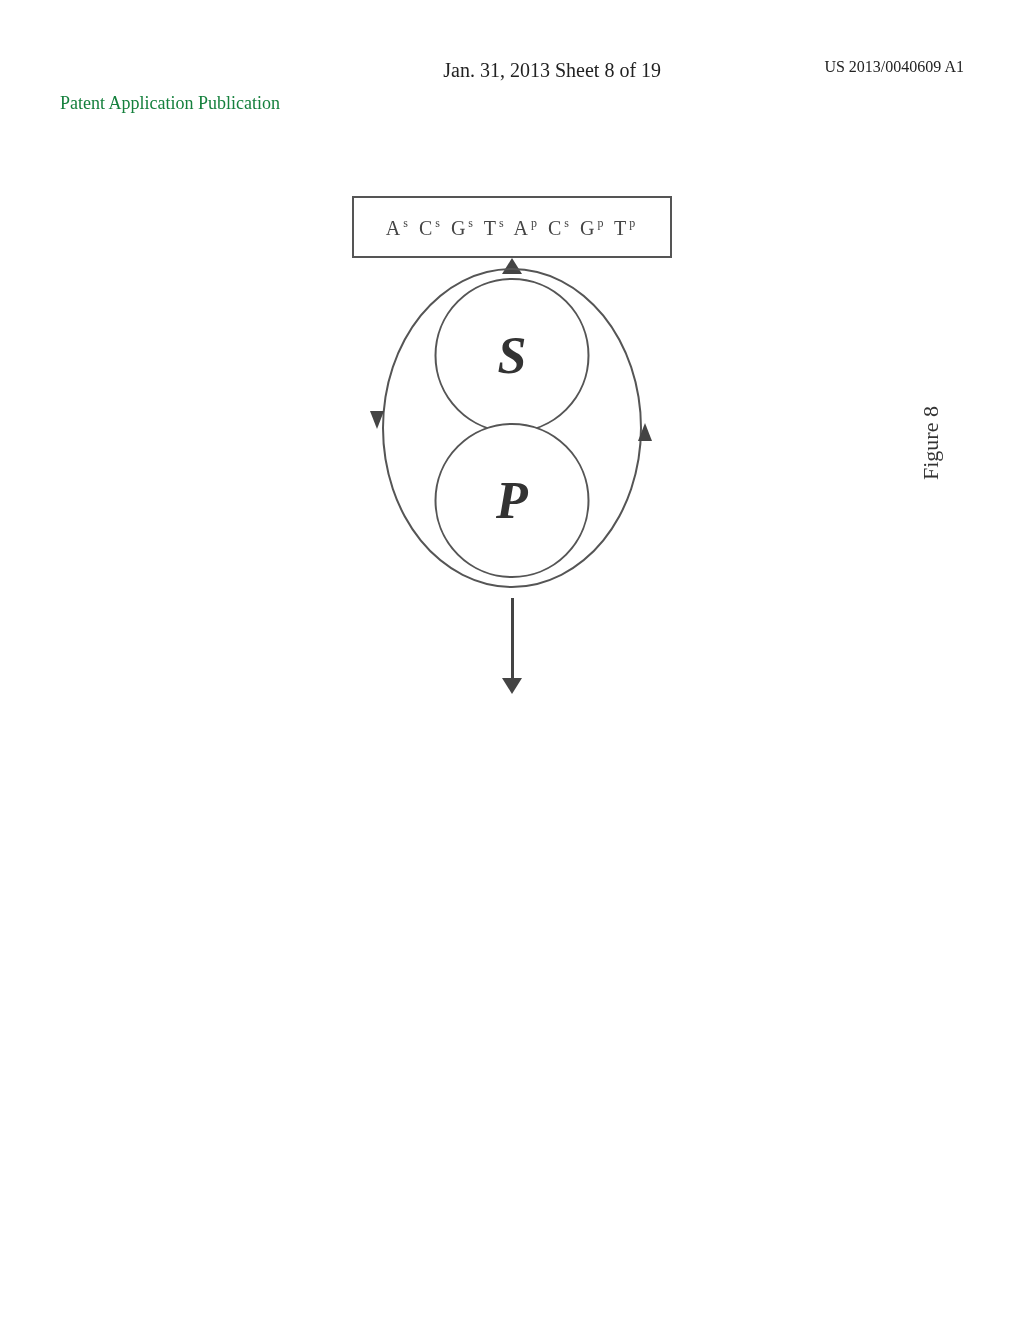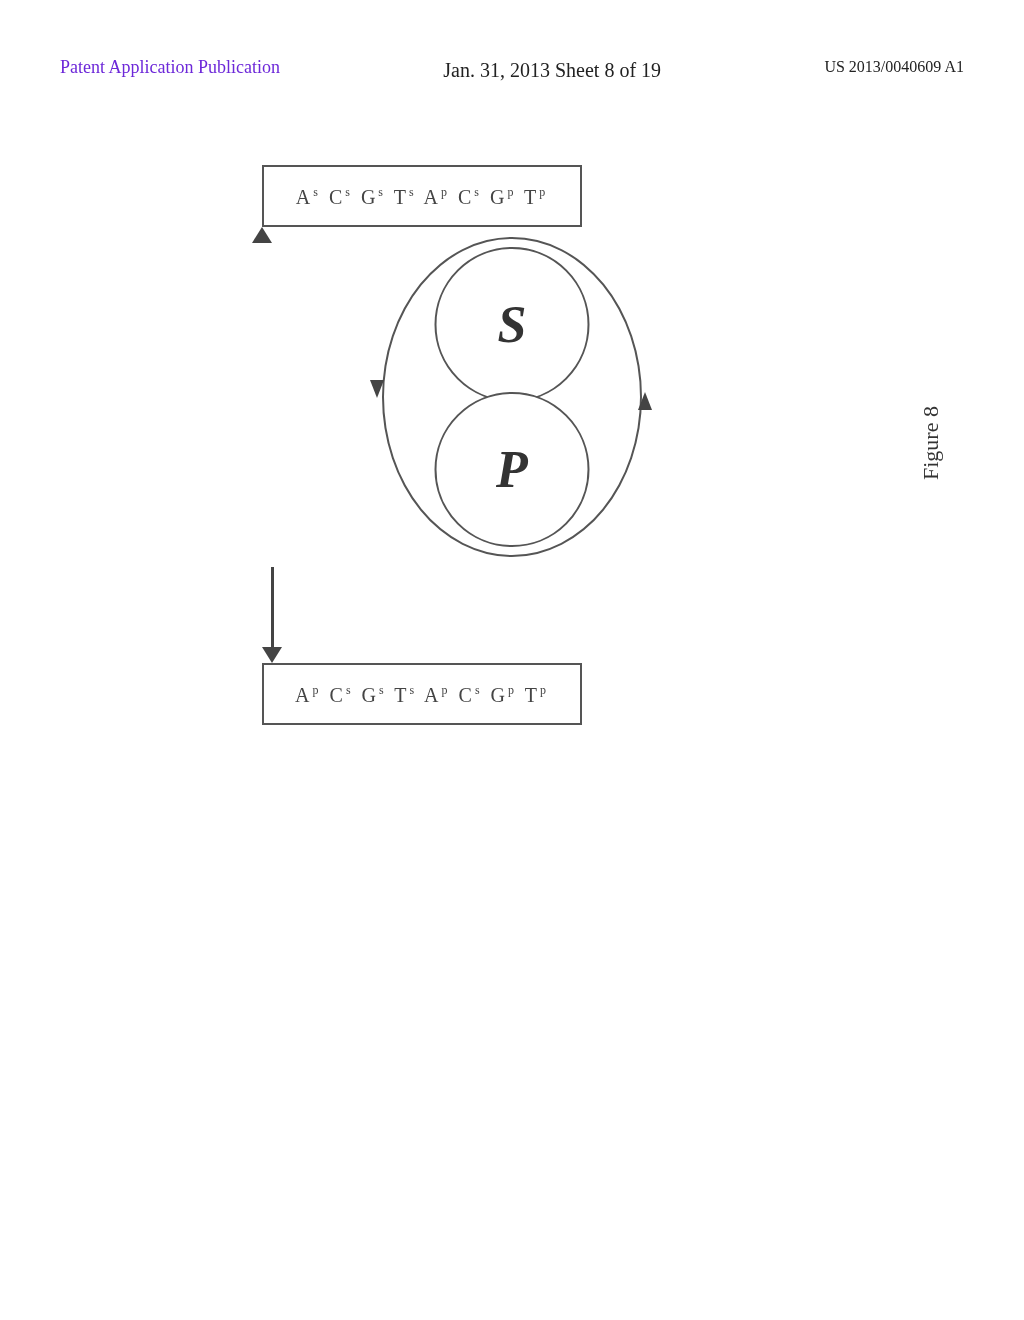--- a/index.html
+++ b/index.html
@@ -21,22 +21,23 @@
       display: flex;
       justify-content: space-between;
       align-items: flex-start;
       padding: 55px 60px 20px 60px;
       border-bottom: none;
     }
 
     .header-left {
       font-size: 18px;
       font-weight: normal;
-      color: #6d28d9;
+      color: #15803d;
       line-height: 1.4;
+      margin-top: 36px;
     }
 
     .header-center {
       font-size: 20px;
       color: #222;
       text-align: center;
       line-height: 1.5;
     }
 
     .header-right {
@@ -50,21 +51,21 @@
       display: flex;
       justify-content: center;
       align-items: flex-start;
       margin-top: 60px;
       position: relative;
     }
 
     .diagram-area {
       display: flex;
       flex-direction: column;
-      align-items: flex-start;
+      align-items: center;
       position: relative;
       width: 500px;
     }
 
     .box-label {
       border: 2px solid #555;
       padding: 14px 24px;
       font-size: 26px;
       letter-spacing: 4px;
       background: #fff;
@@ -262,25 +263,20 @@
         <span class="circle-p-label">P</span>
       </div>
 
     </div>
 
     <div class="arrow-down">
       <div class="arrow-line-down"></div>
       <div class="arrow-head-down"></div>
     </div>
 
-    <div class="box-label">
-      <span class="formula-text">
-        A<sup>p</sup> C<sup>s</sup> G<sup>s</sup> T<sup>s</sup> A<sup>p</sup> C<sup>s</sup> G<sup>p</sup> T<sup>p</sup>
-      </span>
-    </div>
 
   </div>
 
   <div style="position: absolute; right: 80px; top: 50%; transform: translateY(-50%);">
     <span style="font-size: 22px; color: #333; writing-mode: vertical-lr; text-orientation: mixed; transform: rotate(180deg); display: inline-block;">Figure 8</span>
   </div>
 
 </div>
 
 </body></html>

